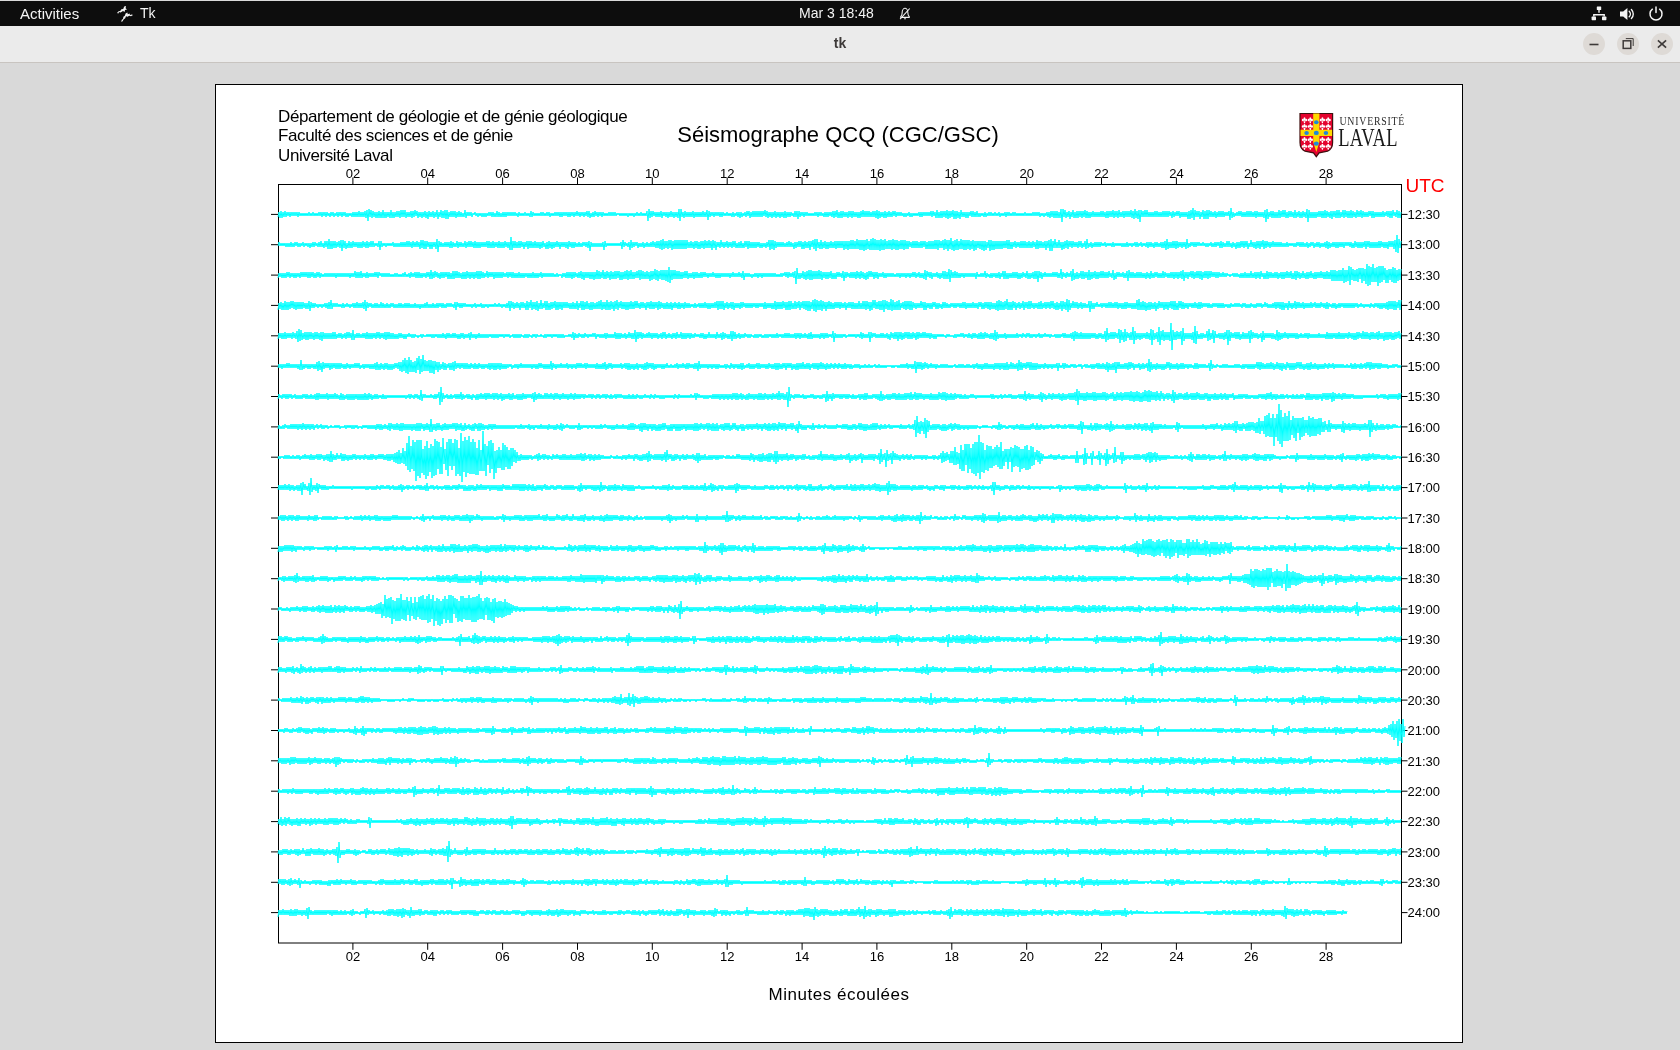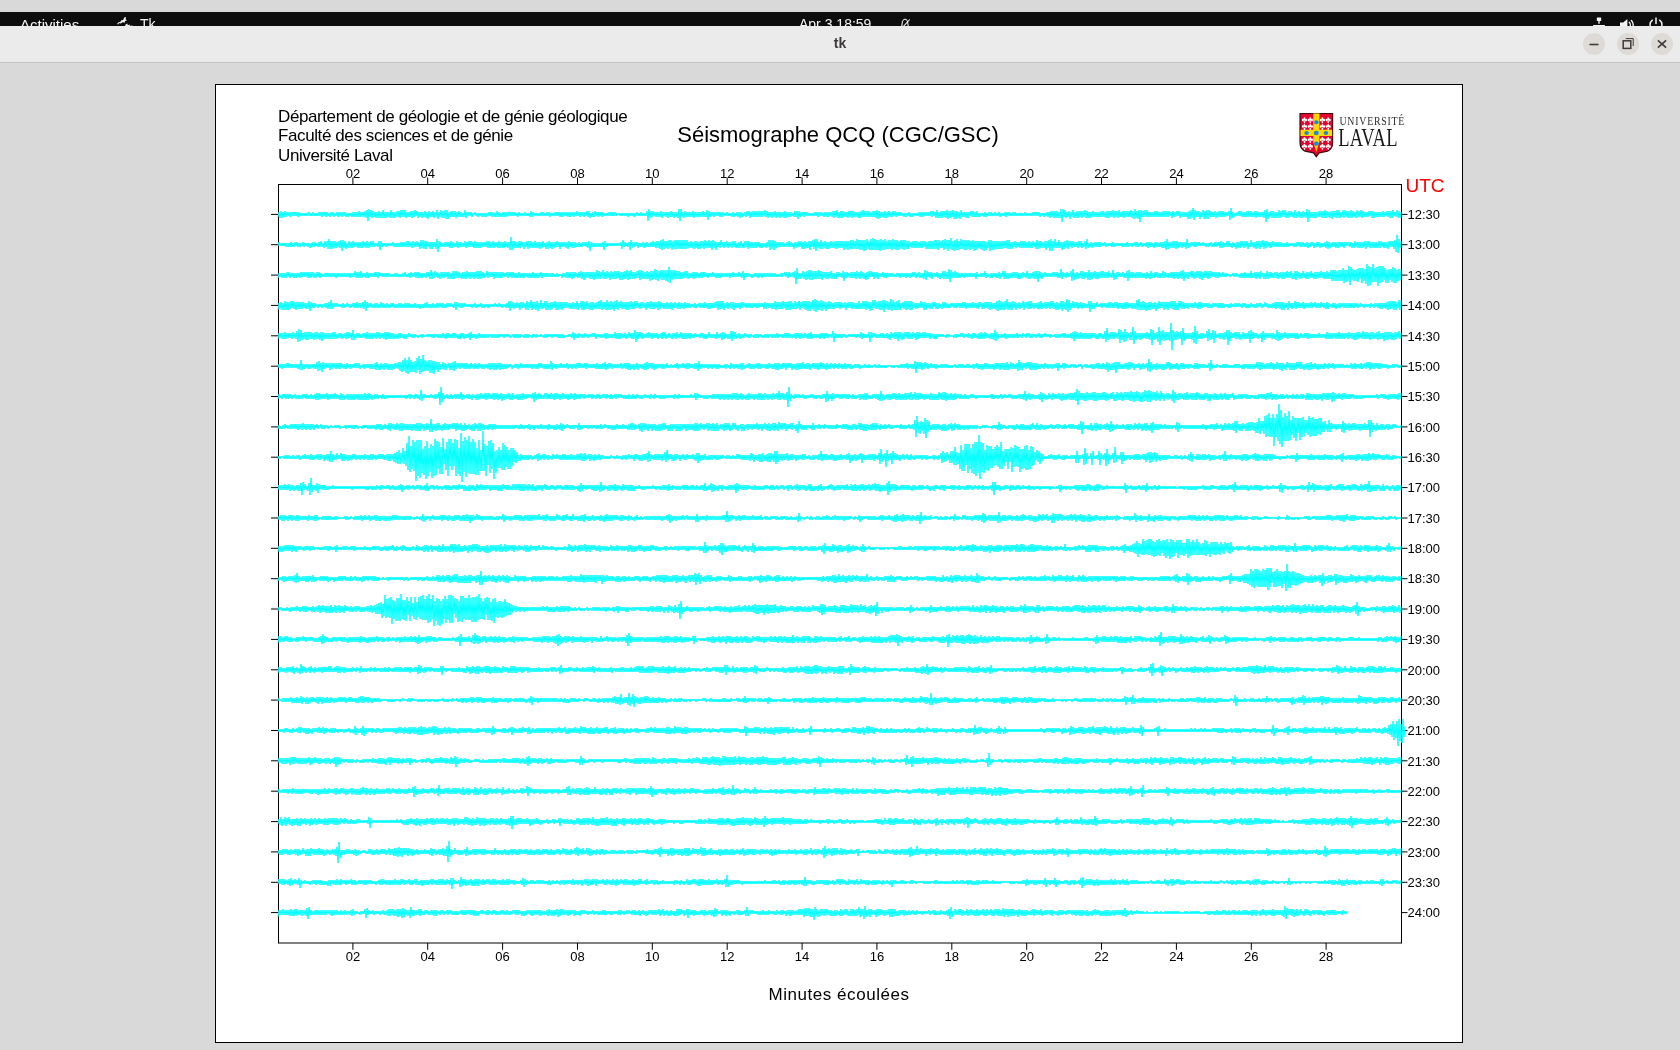--- a/index.html
+++ b/index.html
@@ -1,37 +1,37 @@
 <!DOCTYPE html>
 <html><head>
 <meta charset="utf-8">
 <style>
   html,body{margin:0;padding:0;width:1680px;height:1050px;overflow:hidden;background:#d9d9d9;font-family:"Liberation Sans",sans-serif;}
-  #topbar{position:absolute;left:0;top:12px;width:1680px;height:26px;background:#0d0d0d;color:#f4f4f4;}
+  #topbar{position:absolute;left:0;top:1px;width:1680px;height:26px;background:#0d0d0d;color:#f4f4f4;}
   #topbar .act{position:absolute;left:20px;top:4px;font-size:15px;}
   #topbar .tkapp{position:absolute;left:140px;top:4px;font-size:14px;}
   #topbar .clock{position:absolute;left:799px;top:4px;font-size:14px;}
   #titlebar{position:absolute;left:0;top:26px;width:1680px;height:36px;background:#ebebeb;border-bottom:1px solid #c8c4c0;}
   #titlebar .t{position:absolute;left:0;top:9px;width:100%;text-align:center;font-size:14px;font-weight:bold;color:#3e3a39;}
   .wbtn{position:absolute;top:7px;width:22px;height:22px;border-radius:50%;background:#dedad6;}
   svg{position:absolute;}
   #chart{left:0;top:63px;}
 </style>
 </head>
 <body>
 <div id="topbar">
   <span class="act">Activities</span>
   <svg width="20" height="20" style="left:115px;top:3px" viewBox="0 0 20 20">
     <g fill="#f4f4f4">
       <path d="M9.2 2.6 L11 2 L10.6 4.2 L12 5.4 L10 6 L9.6 8 L8 7 L5.6 8.6 L4 8 L3.4 9.6 L2 9 L3.6 7.2 L5.2 7 L6.4 5.2 L8.2 5 Z"></path>
       <path d="M10.6 9.4 L12.4 8.6 L12.8 10.2 L14.6 9.6 L15 11 L16.8 10.4 L18 11 L16 12.2 L14.2 11.8 L12.6 12.8 L11 12.2 L10.2 14.2 L8.6 15.6 L7.4 17.4 L6.2 17.8 L6.8 15.8 L8 15 L8.4 12.8 L9.8 11.8 Z"></path>
     </g>
   </svg>
   <span class="tkapp">Tk</span>
-  <span class="clock">Apr 3  18:59</span>
+  <span class="clock">Mar 3  18:48</span>
   <svg width="18" height="18" style="left:896px;top:4px" viewBox="0 0 18 18" fill="none" stroke="#f4f4f4" stroke-width="1.1">
     <path d="M4.8 12.4 v-0.9 c1-0.9 1.35-2.1 1.35-3.8 c0-2.7 1.55-4.4 2.85-4.4 s2.85 1.7 2.85 4.4 c0 1.7 0.35 2.9 1.35 3.8 v0.9 Z"></path>
     <path d="M7.8 13.3 h2.4 L9 14.8 Z" fill="#f4f4f4" stroke="none"></path>
     <line x1="4.1" y1="14.1" x2="13.7" y2="3.5"></line>
   </svg>
   <svg width="20" height="20" style="left:1589px;top:3px" viewBox="0 0 20 20" fill="#f4f4f4">
     <rect x="7.8" y="2.5" width="4.4" height="3.6" rx="0.6"></rect>
     <rect x="2.6" y="12.6" width="4.4" height="3.6" rx="0.6"></rect>
     <rect x="13" y="12.6" width="4.4" height="3.6" rx="0.6"></rect>
     <path d="M9.3 6.1 h1.4 v2.6 h-1.4 z"></path>

